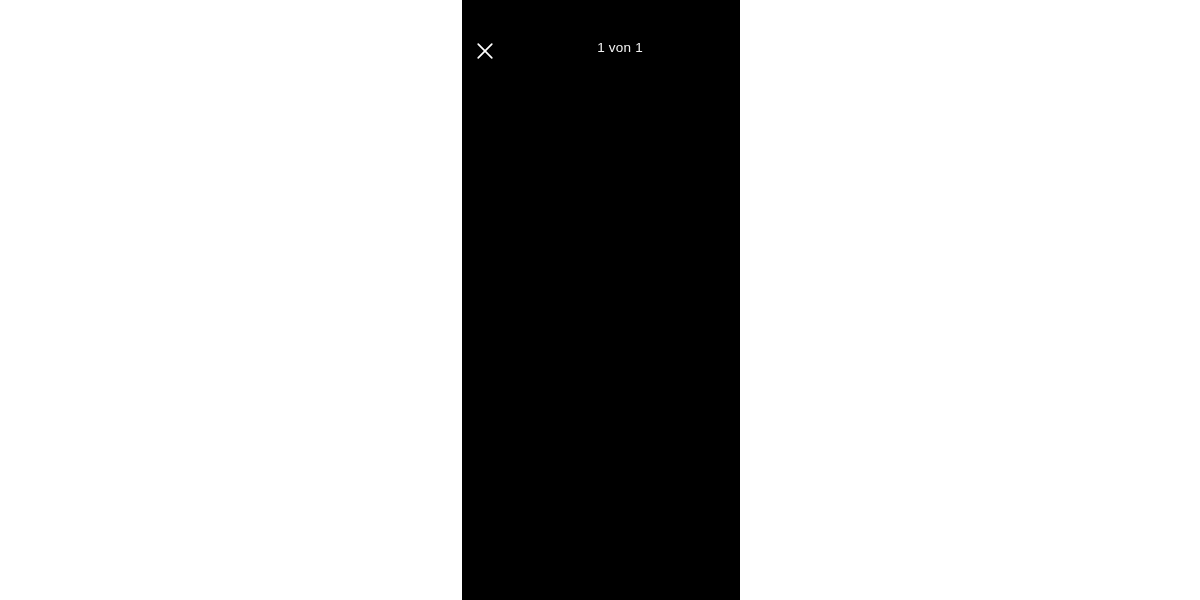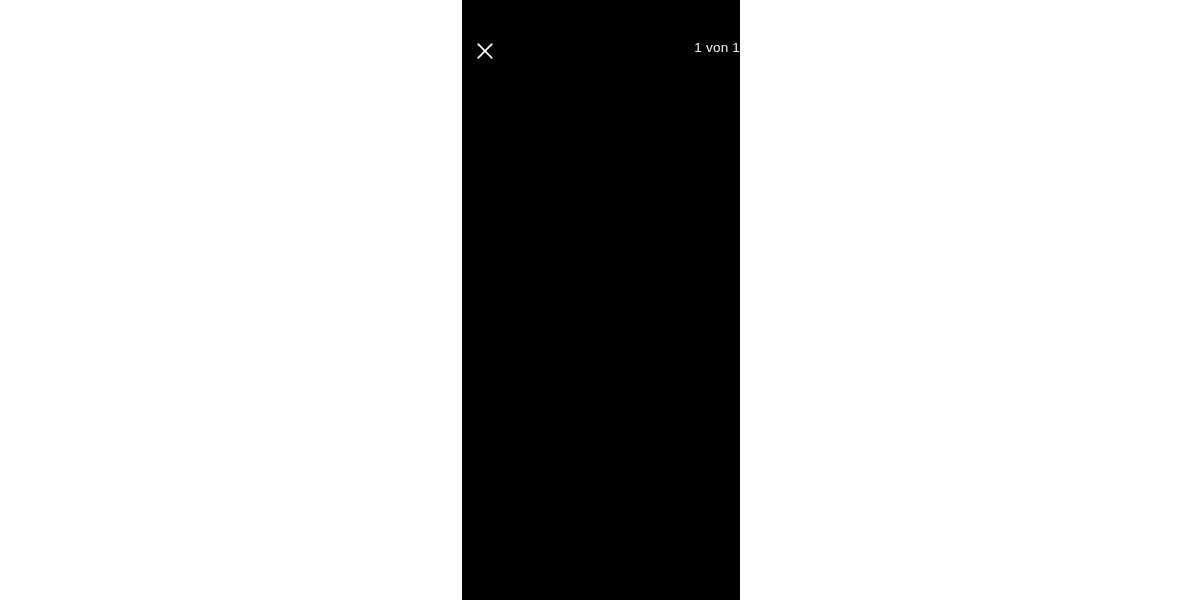--- a/index.html
+++ b/index.html
@@ -18,22 +18,23 @@
   
   .topbar{position:absolute;left:0;top:0;width:278px;height:105px;background:#000;}
   .close-btn{
     position:absolute;left:472px;top:38px;width:26px;height:26px;
     background:transparent;border:0;padding:0;cursor:pointer;
     display:flex;align-items:center;justify-content:center;
   }
   .close-btn svg{display:block;}
   .page-counter{
     position:absolute;left:462px;top:40px;width:278px;
-    text-align:right;color:#f2f2f2;font-size:13.5px;letter-spacing:.2px;
+    text-align:center;color:#f2f2f2;font-size:13.5px;letter-spacing:.2px;
     font-family:"Liberation Sans",sans-serif;
+    padding-left:19px;
   }
 
   
   .bottombar{position:absolute;left:0;top:497px;width:278px;height:103px;background:#000;}
 
   
   .gutter-l{position:absolute;left:0;top:0;width:462px;height:600px;background:#fff;}
   .gutter-r{position:absolute;left:740px;top:0;width:460px;height:600px;background:#fff;}
 </style>
 </head>

